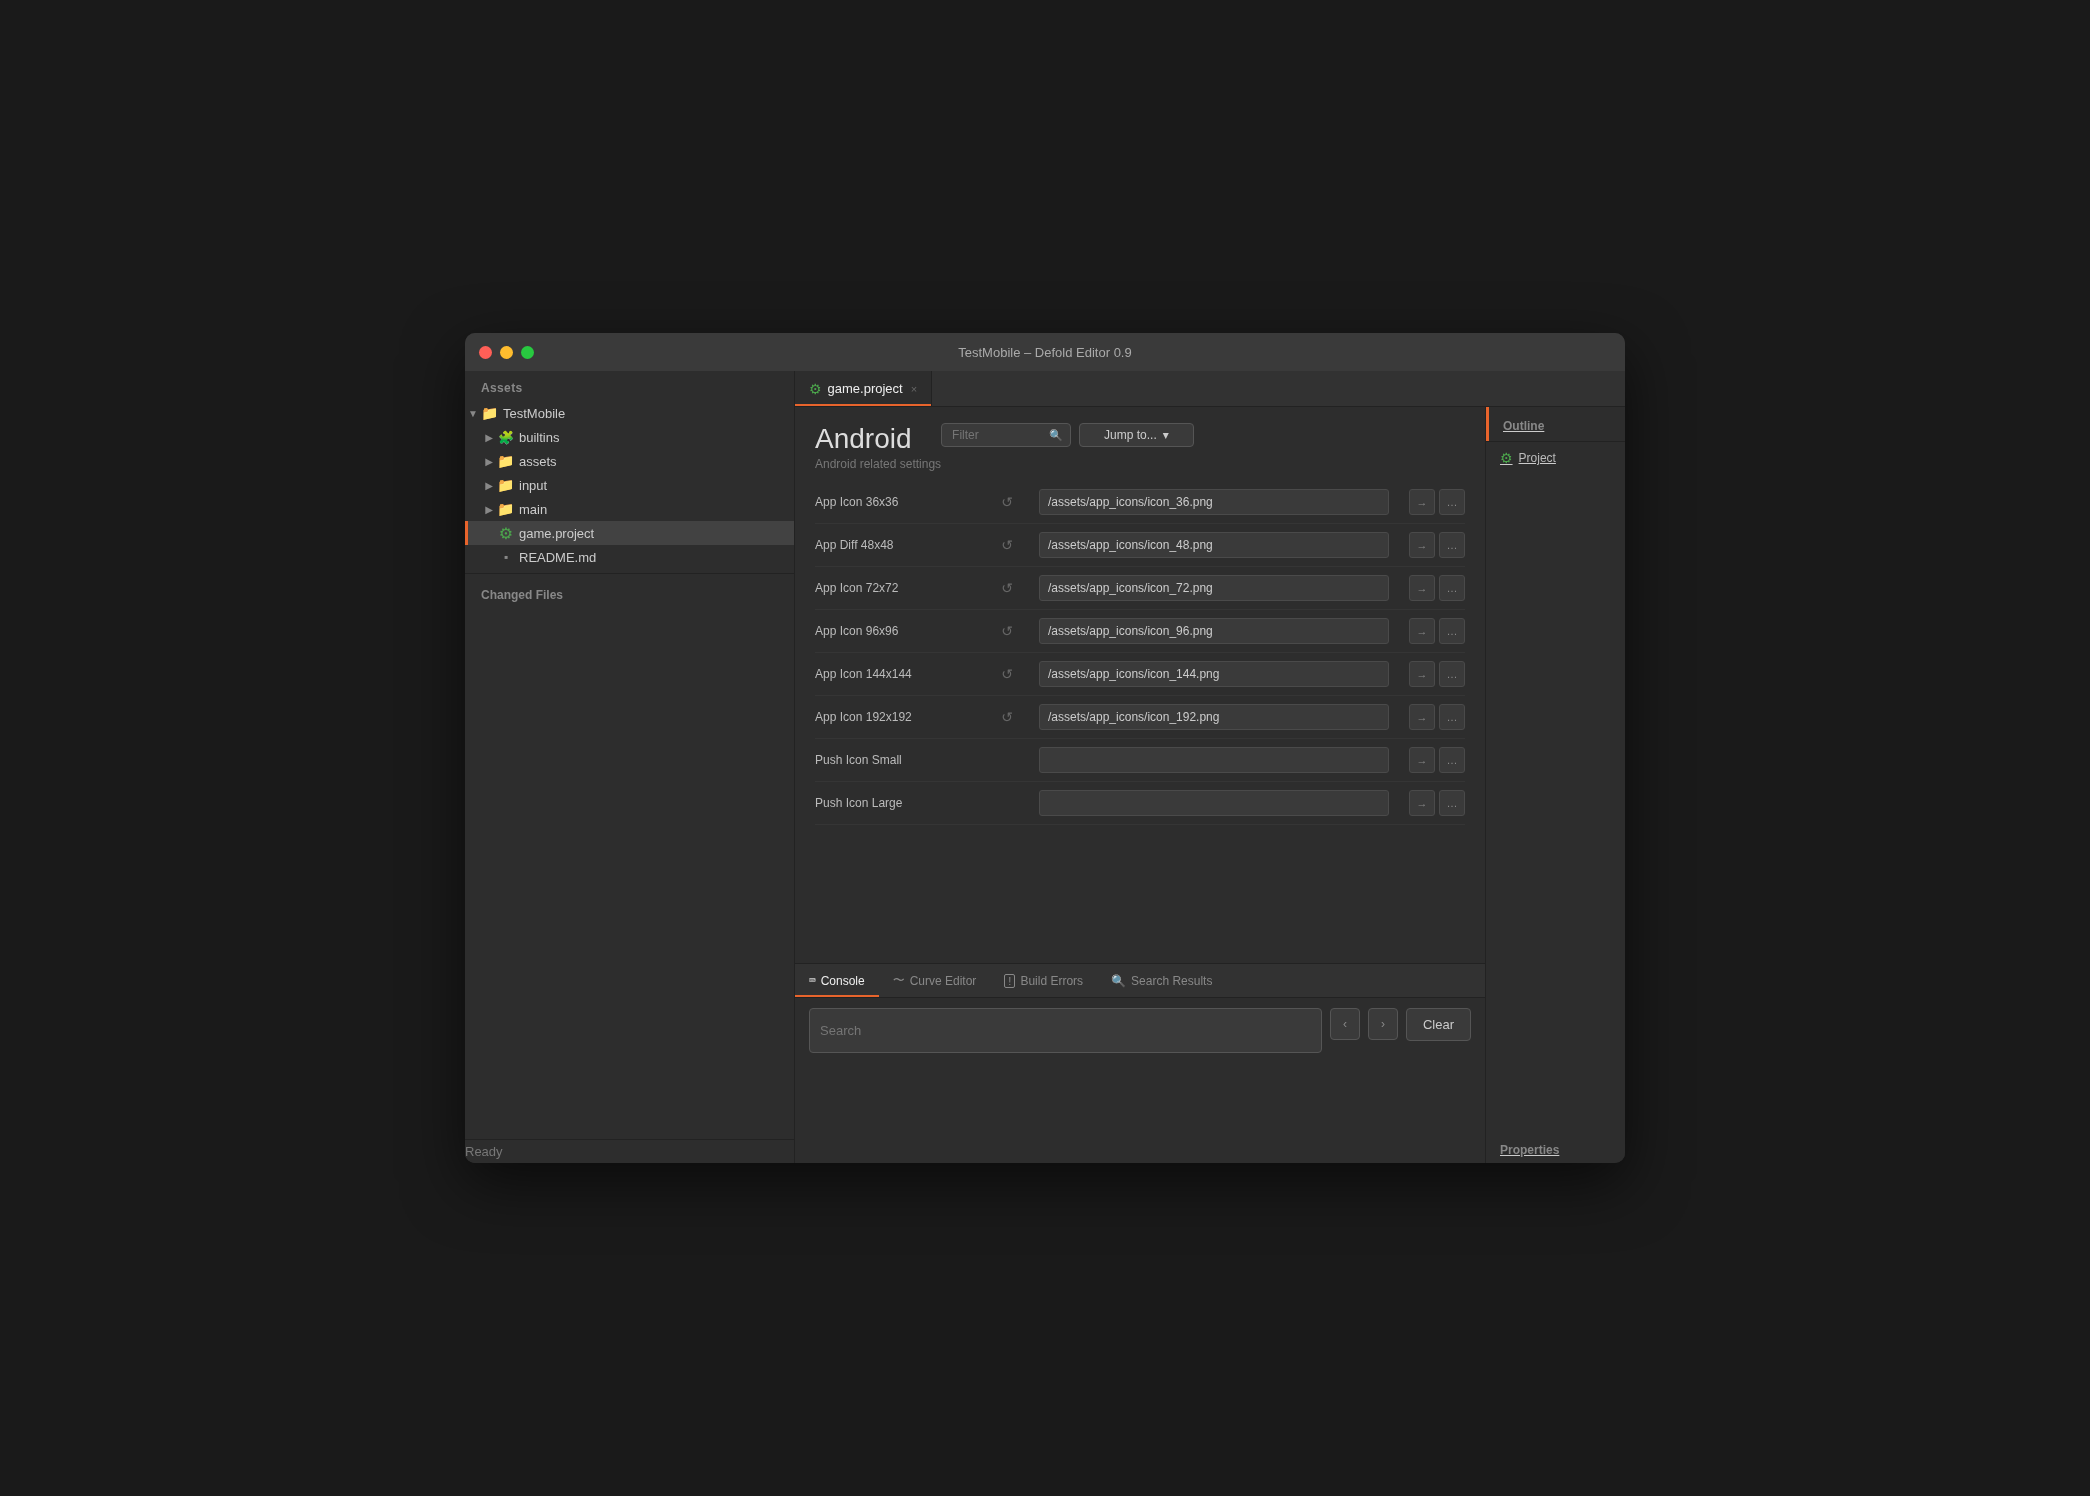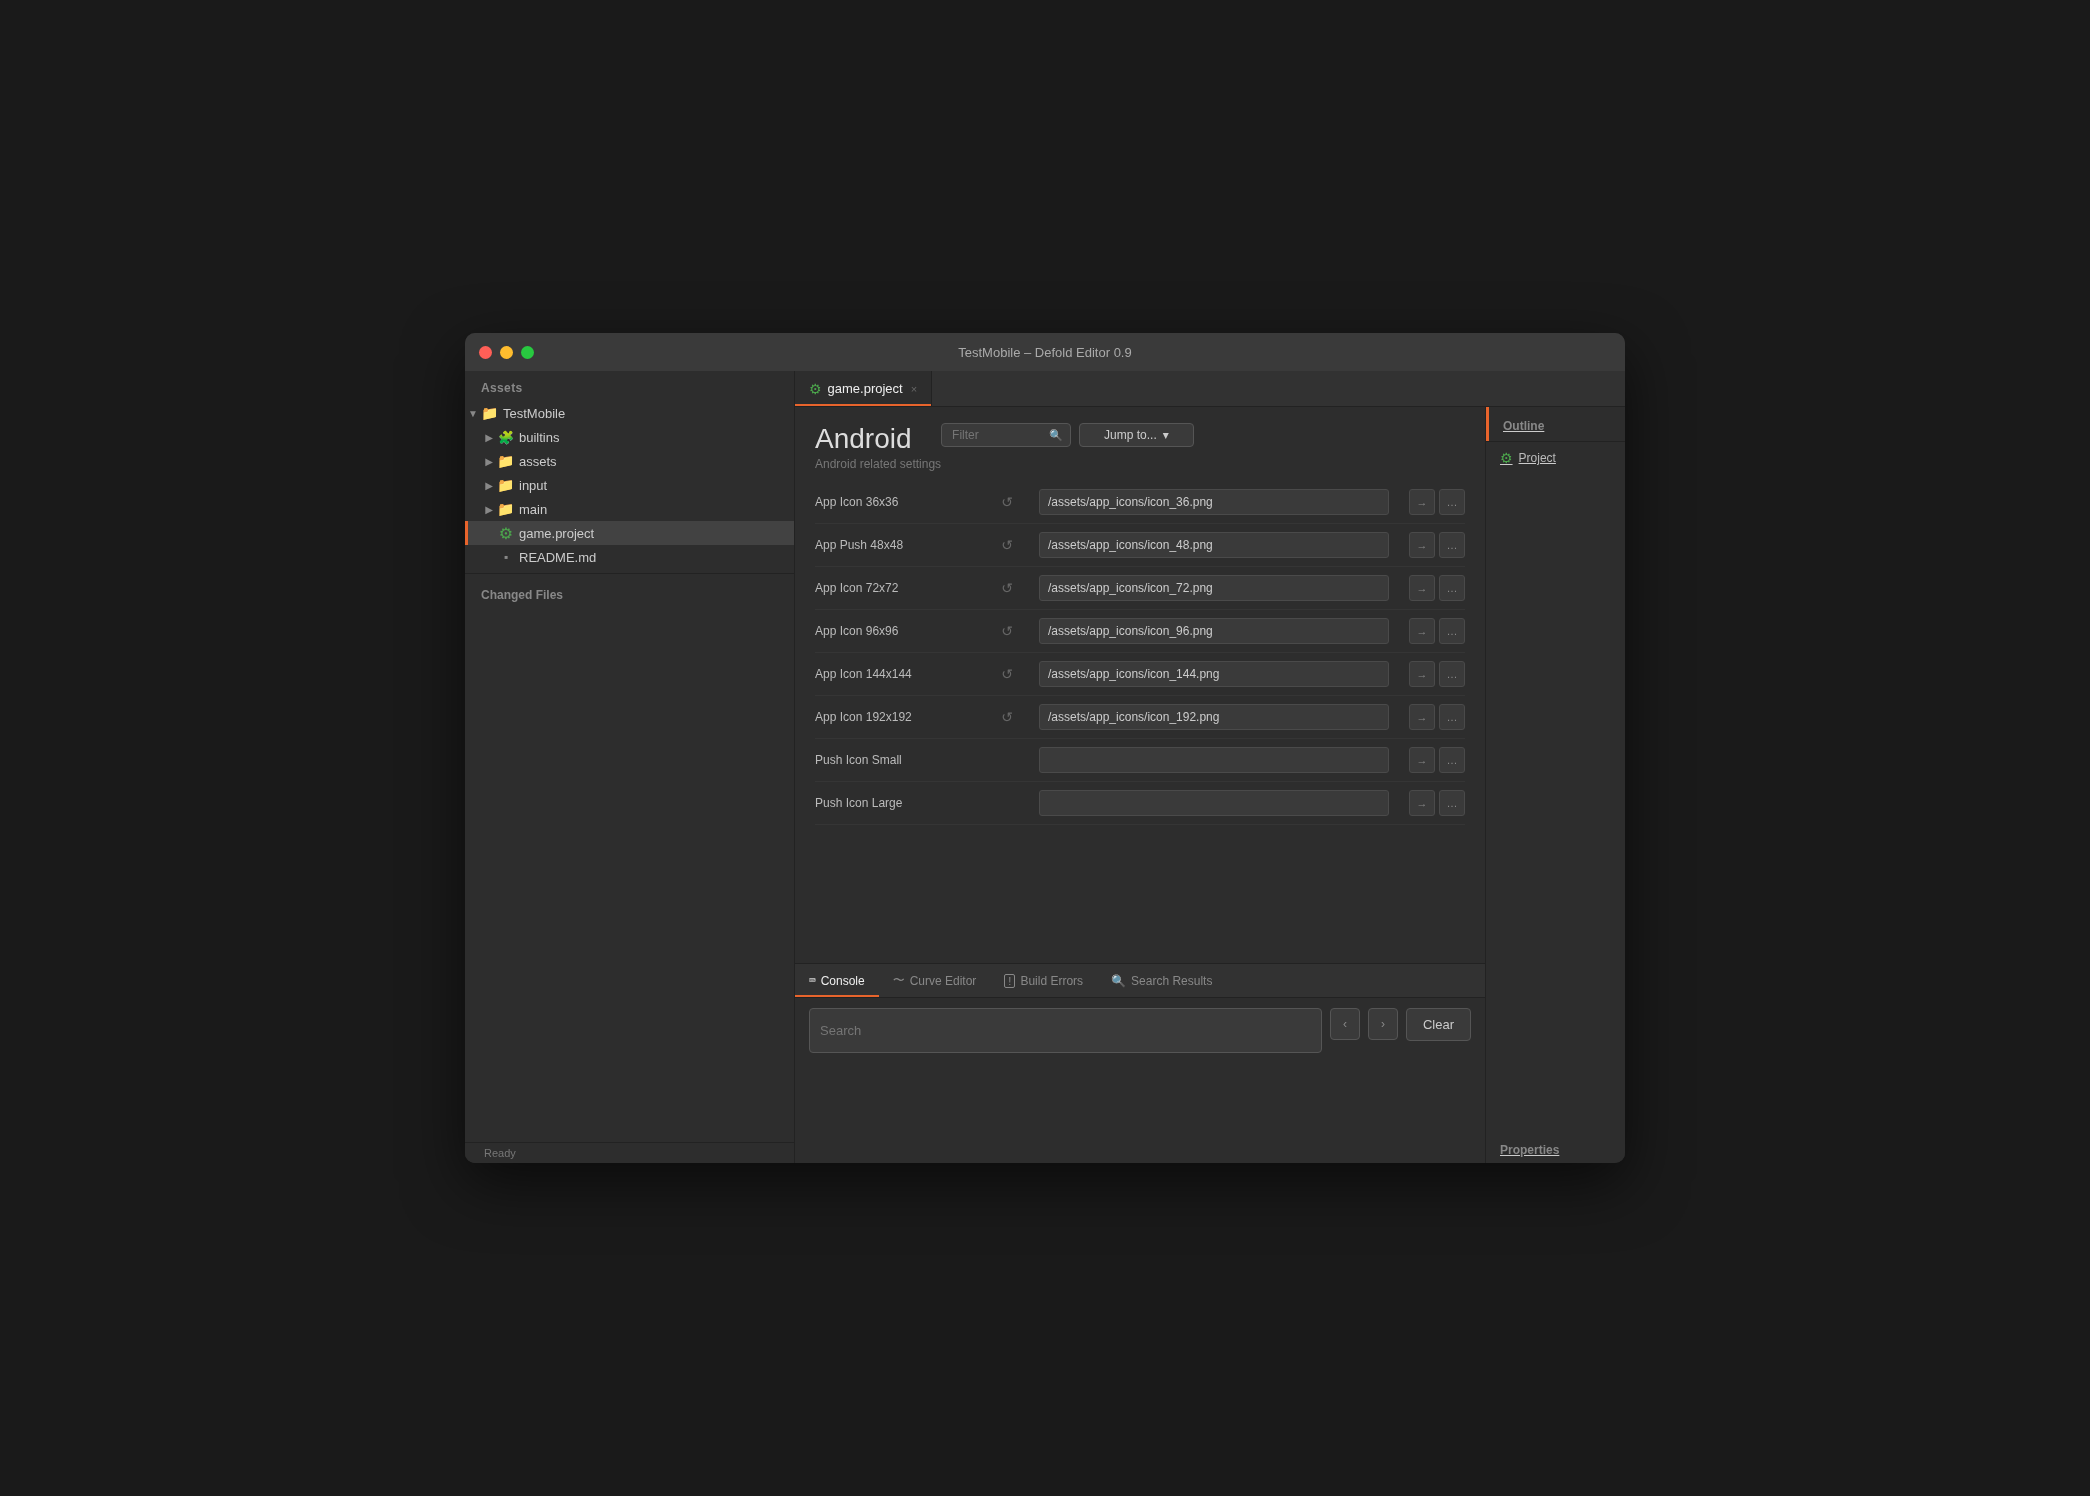--- a/index.html
+++ b/index.html
@@ -130,22 +130,22 @@
       padding: 5px 0;
       background: #3d3d3d;
       border: 1px solid #555;
       border-radius: 4px;
       color: #bbb;
       font-size: 12px;
       cursor: pointer;
       text-align: center;
     }
     .status-bar {
-      padding: 4px 19px;
-      font-size: 11px;
+      padding: 4px 0;
+      font-size: 13px;
       color: #777;
       border-top: 1px solid #222;
       background: #2d2d2d;
     }
     
     .tab-bar {
       display: flex;
       align-items: center;
       background: #323232;
       border-bottom: 1px solid #222;
@@ -534,21 +534,21 @@
               <span class="setting-label">App Icon 36x36</span>
               <span class="setting-reset" title="Reset">↺</span>
               <div class="setting-value">/assets/app_icons/icon_36.png</div>
               <div class="setting-actions">
                 <button class="setting-action-btn">→</button>
                 <button class="setting-action-btn">…</button>
               </div>
             </div>
 
             <div class="setting-row">
-              <span class="setting-label">App Push 48x48</span>
+              <span class="setting-label">App Diff 48x48</span>
               <span class="setting-reset">↺</span>
               <div class="setting-value">/assets/app_icons/icon_48.png</div>
               <div class="setting-actions">
                 <button class="setting-action-btn">→</button>
                 <button class="setting-action-btn">…</button>
               </div>
             </div>
 
             <div class="setting-row">
               <span class="setting-label">App Icon 72x72</span>

